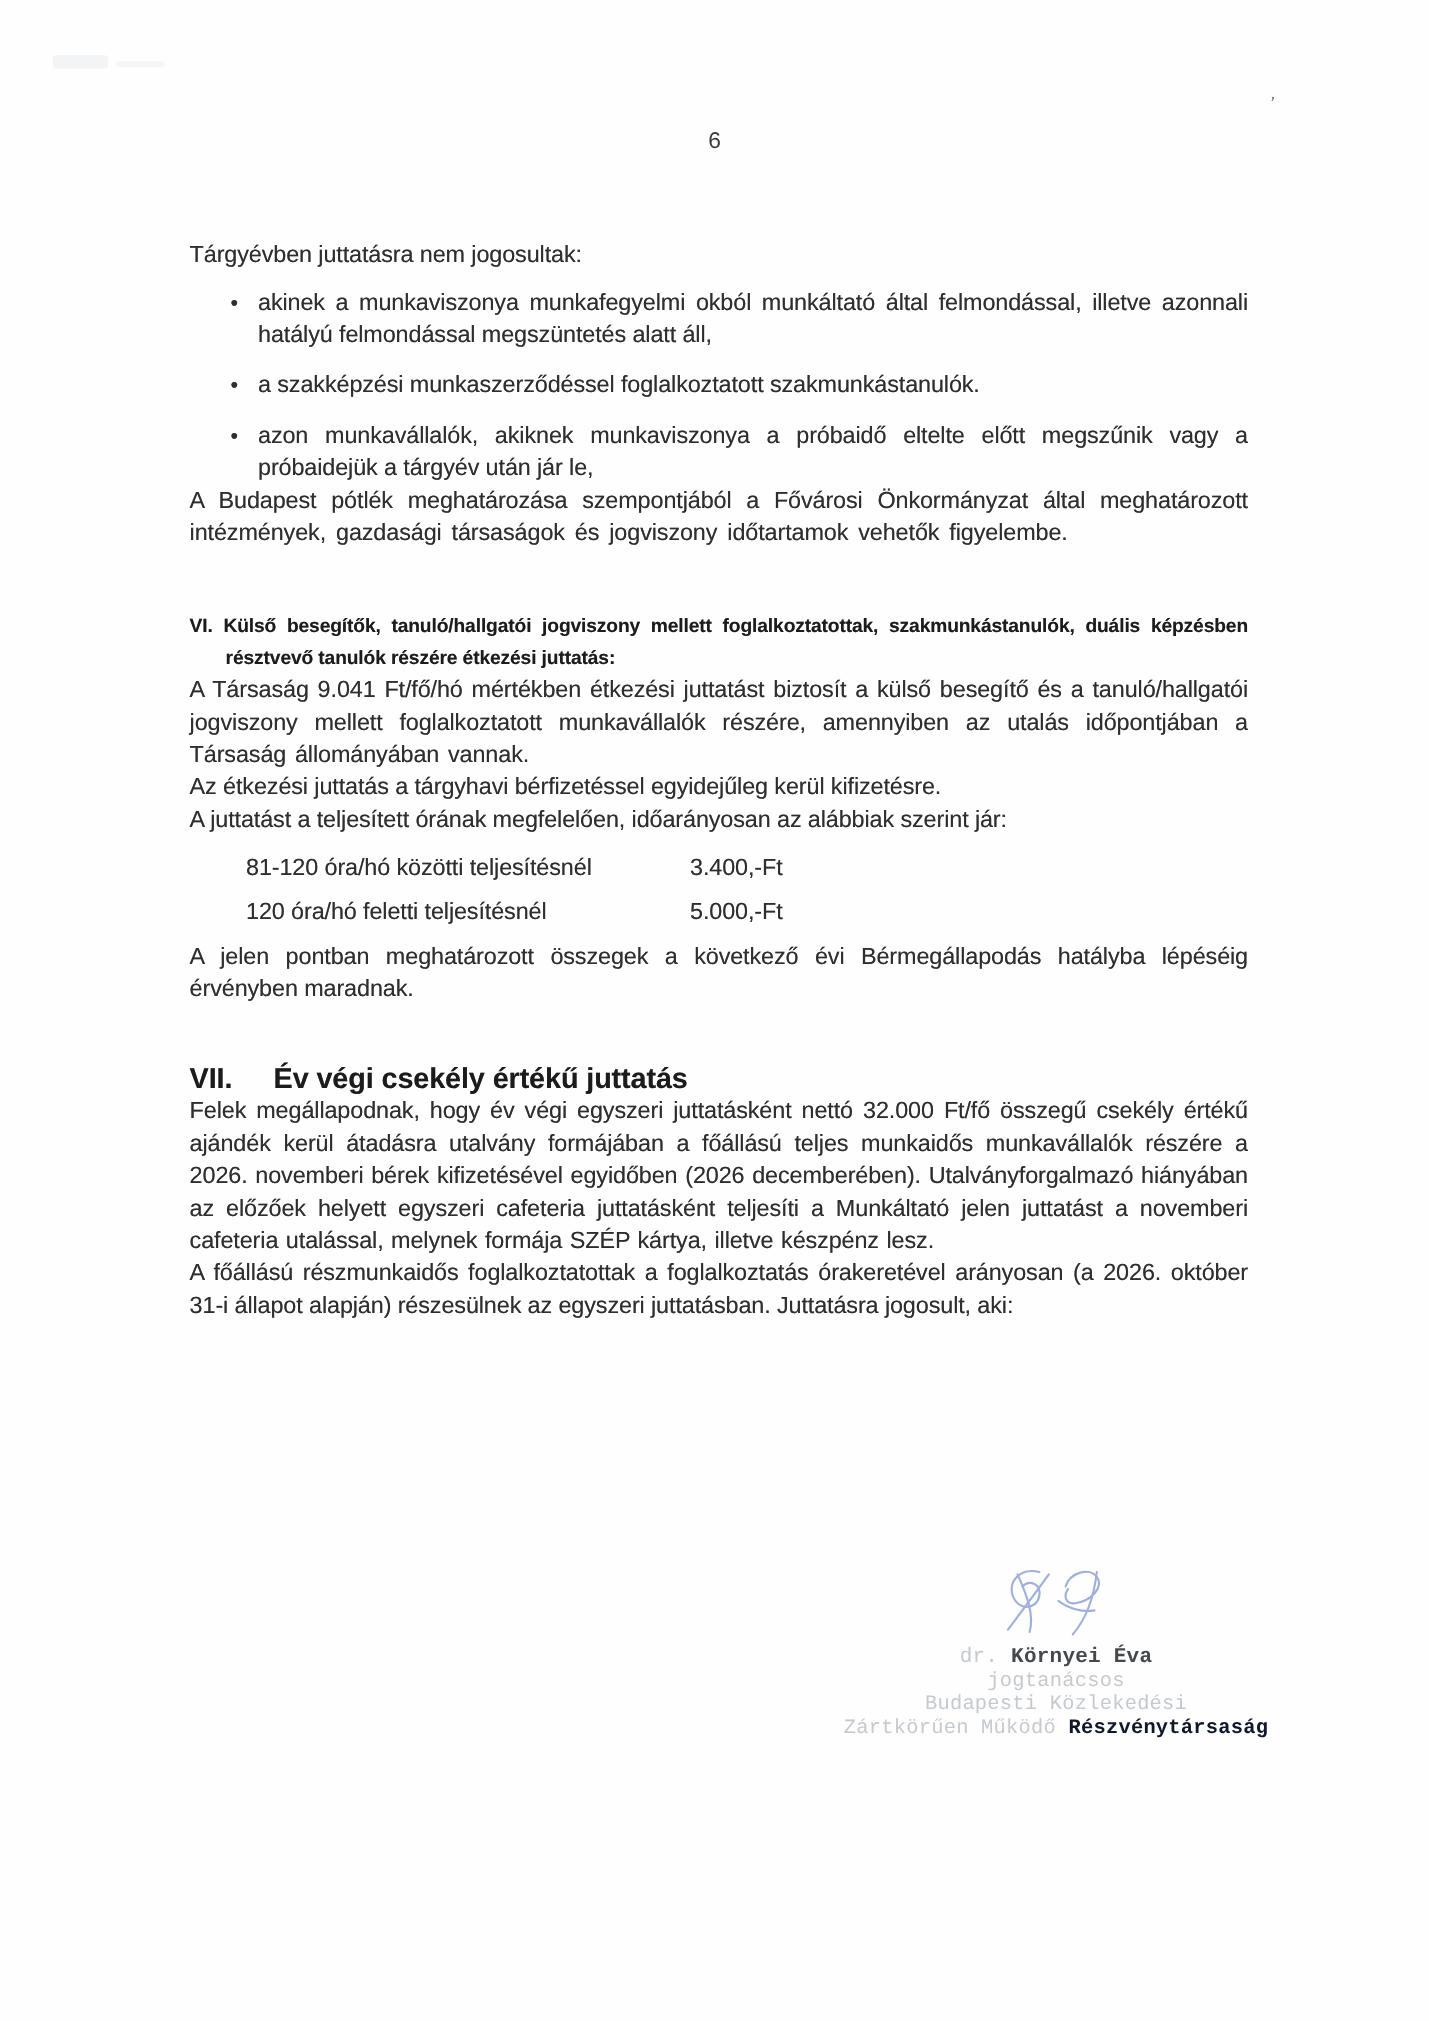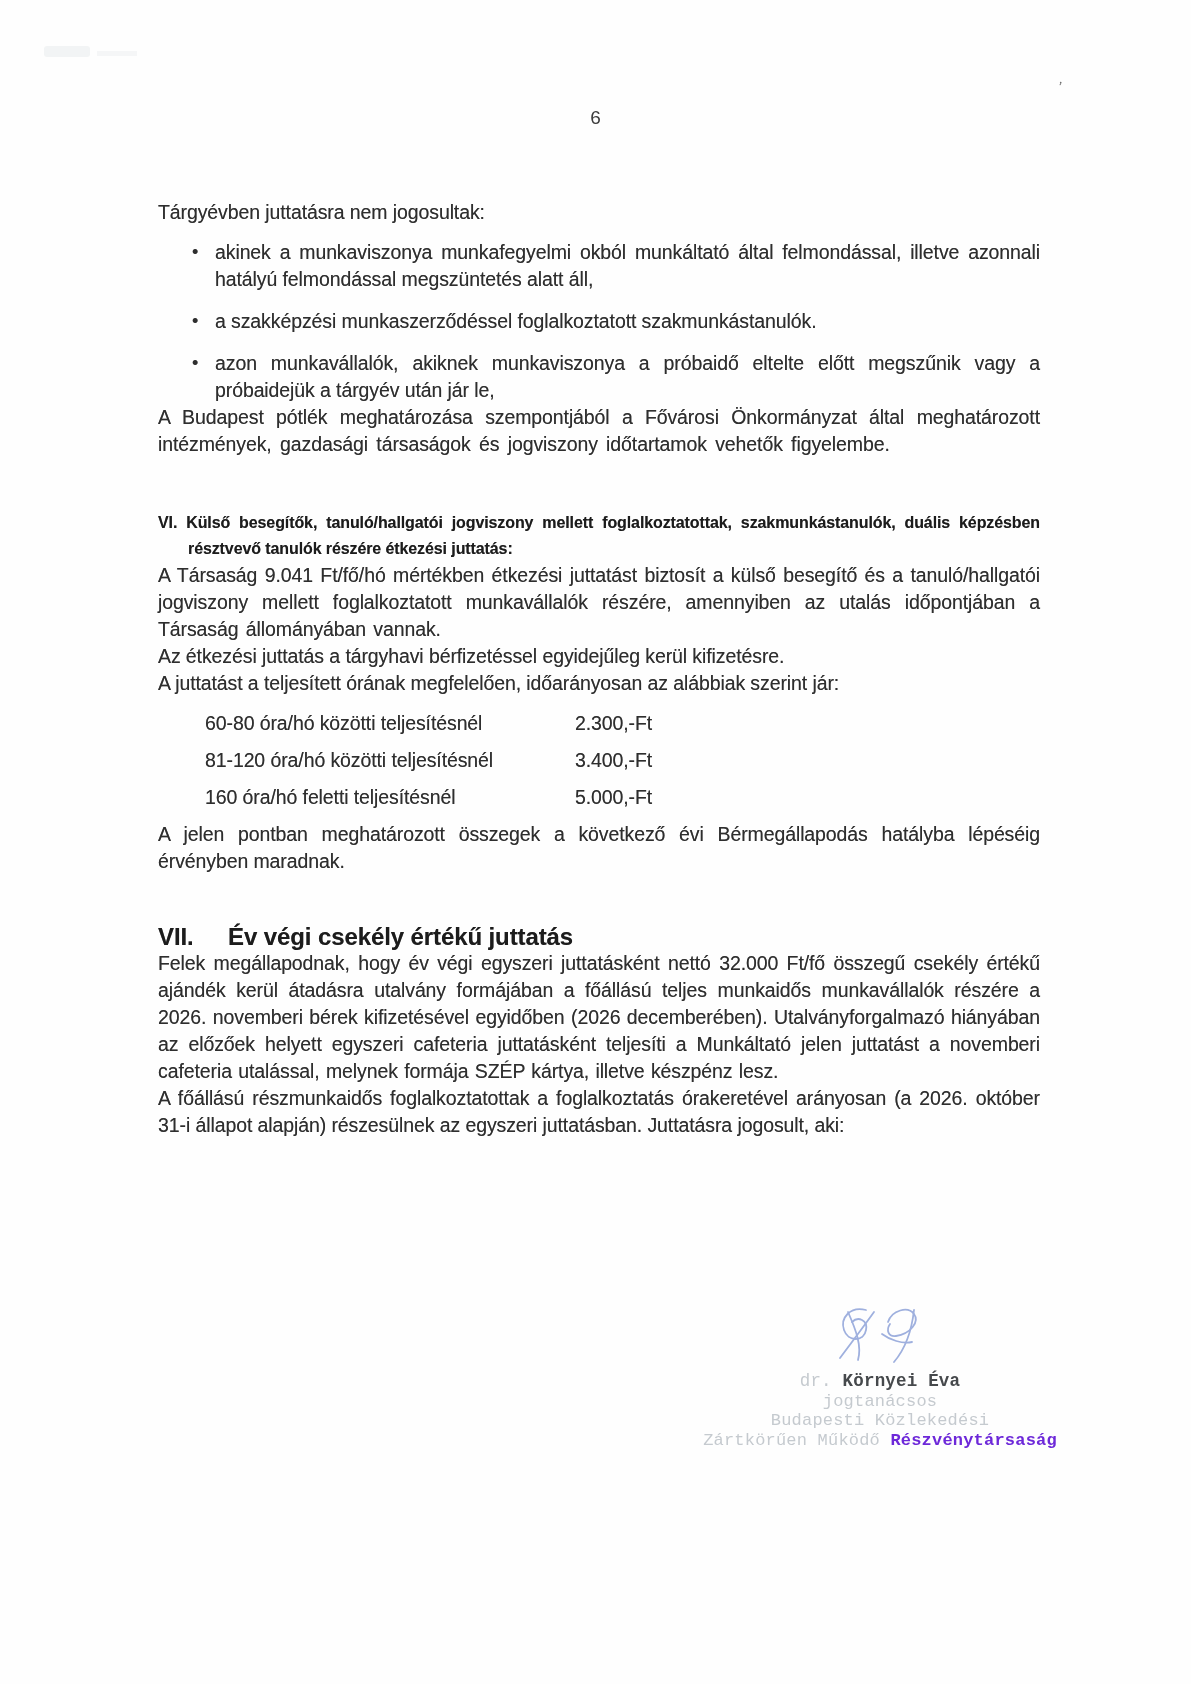--- a/index.html
+++ b/index.html
@@ -65,21 +65,21 @@
   .p-felek{margin-top:13px;}
   .p-foallasu{margin-top:10px;}
   .sig-area{
     position:absolute;left:690px;top:1304px;width:380px;
     text-align:center;
   }
   .squiggle{display:block;margin:0 auto 2px auto;}
   .stamp-line{font-size:17px;line-height:19.5px;letter-spacing:.2px;font-family:Liberation Mono, monospace;}
   .stamp-light{color:#c5cacf;font-weight:normal;}
   .stamp-name{color:#46494c;font-weight:bold;font-size:17.5px;}
-  .stamp-dark{color:#6d28d9;font-weight:bold;text-align:right;}
+  .stamp-dark{color:#0f172a;font-weight:bold;text-align:right;}
 </style>
 </head>
 <body>
 
 <div class="page">
 
   <div class="smudge"></div>
   <div class="corner-mark">’</div>
   <div class="page-num">6</div>
 
@@ -97,23 +97,22 @@
 
     <h3 class="h-vi"><span class="h-num">VI.</span> <span>Külső besegítők, tanuló/hallgatói jogviszony mellett foglalkoztatottak, szakmunkástanulók, duális képzésben résztvevő tanulók részére étkezési juttatás:</span></h3>
 
     <p class="p-tarsasag just wide2">A Társaság 9.041 Ft/fő/hó mértékben étkezési juttatást biztosít a külső besegítő és a tanuló/hallgatói jogviszony mellett foglalkoztatott munkavállalók részére, amennyiben az utalás időpontjában a Társaság állományában vannak.</p>
 
     <p class="p-etkezesi">Az étkezési juttatás a tárgyhavi bérfizetéssel egyidejűleg kerül kifizetésre.</p>
 
     <p class="p-juttatast">A juttatást a teljesített órának megfelelően, időarányosan az alábbiak szerint jár:</p>
 
     <div class="rates">
-      <div class="rate-row"><span class="rate-label">60-80 óra/hó közötti teljesítésnél</span><span>2.300,-Ft</span></div>
       <div class="rate-row"><span class="rate-label">81-120 óra/hó közötti teljesítésnél</span><span>3.400,-Ft</span></div>
-      <div class="rate-row"><span class="rate-label">160 óra/hó feletti teljesítésnél</span><span>5.000,-Ft</span></div>
+      <div class="rate-row"><span class="rate-label">120 óra/hó feletti teljesítésnél</span><span>5.000,-Ft</span></div>
     </div>
 
     <p class="p-jelen just">A jelen pontban meghatározott összegek a következő évi Bérmegállapodás hatályba lépéséig érvényben maradnak.</p>
 
     <h3 class="h-vii"><span class="h-num">VII.</span><span>Év végi csekély értékű juttatás</span></h3>
 
     <p class="p-felek just wide1">Felek megállapodnak, hogy év végi egyszeri juttatásként nettó 32.000 Ft/fő összegű csekély értékű ajándék kerül átadásra utalvány formájában a főállású teljes munkaidős munkavállalók részére a 2026. novemberi bérek kifizetésével egyidőben (2026 decemberében). Utalványforgalmazó hiányában az előzőek helyett egyszeri cafeteria juttatásként teljesíti a Munkáltató jelen juttatást a novemberi cafeteria utalással, melynek formája SZÉP kártya, illetve készpénz lesz.</p>
 
     <p class="p-foallasu just">A főállású részmunkaidős foglalkoztatottak a foglalkoztatás órakeretével arányosan (a 2026. október 31-i állapot alapján) részesülnek az egyszeri juttatásban. Juttatásra jogosult, aki:</p>
 

